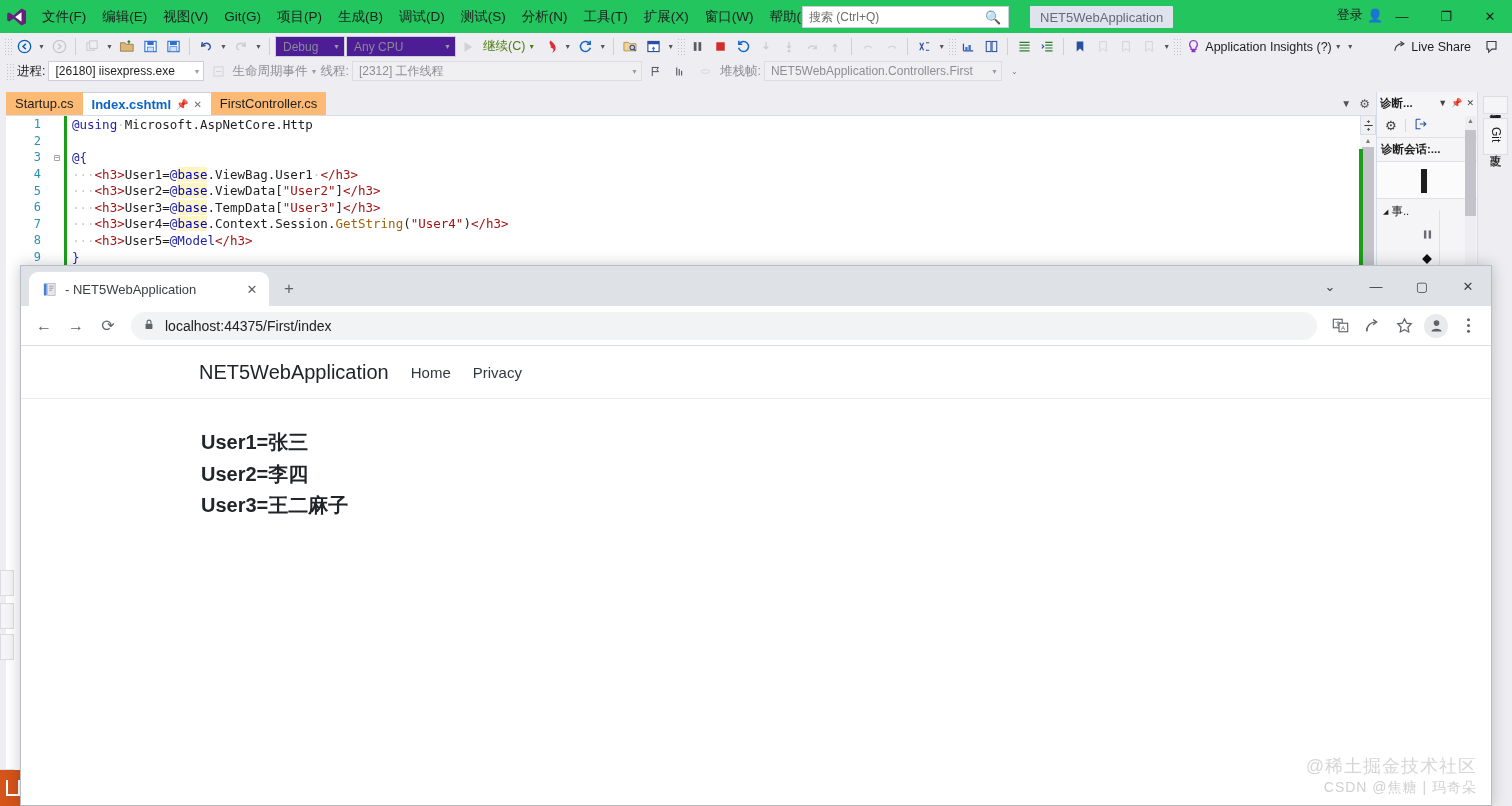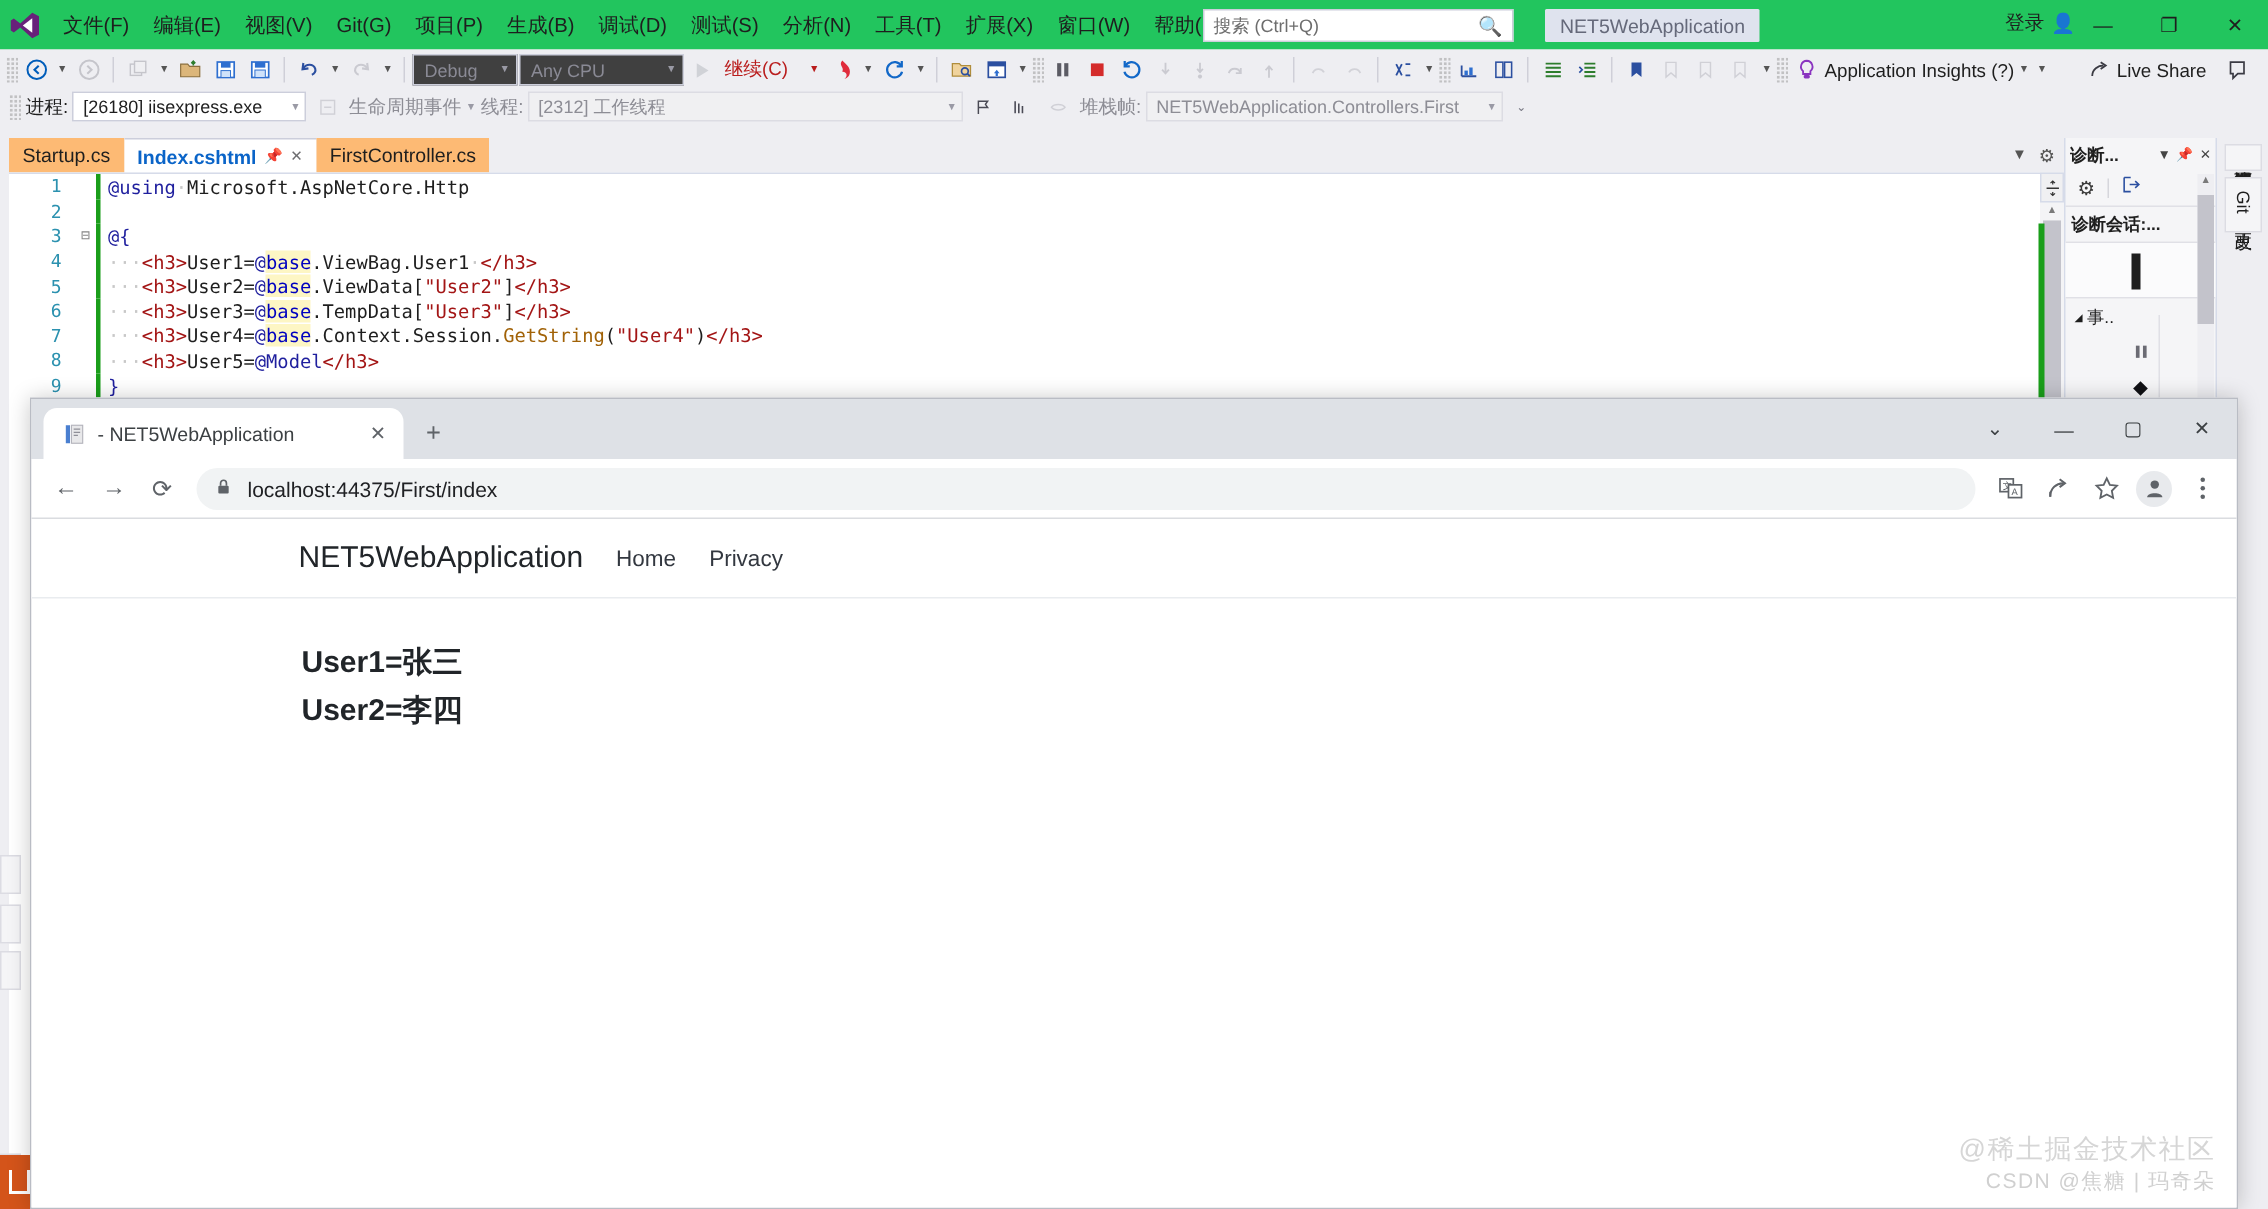--- a/index.html
+++ b/index.html
@@ -55,27 +55,27 @@
   }
   .tb-grip { width: 8px; height: 17px; opacity: .45;
     background-image: radial-gradient(#8a8a8a 40%, transparent 41%);
     background-size: 3px 3px; }
   .tb-btn { width: 22px; height: 22px; display: flex; align-items: center; justify-content: center;
             font-size: 13px; color: #1e1e1e; }
   .tb-btn.dim { opacity: .35; }
   .tb-arrow { width: 11px; height: 22px; display: flex; align-items: center; justify-content: center;
               font-size: 7px; color: #555; }
   .tb-sep { width: 1px; height: 17px; background: #cfcfd8; margin: 0 4px; }
-  .tb-combo { height: 21px; border: 1px solid #cccedb; background: #404040; color: #8a8a95;
+  .tb-combo { height: 21px; border: 1px solid #cccedb; background: #4c1d95; color: #8a8a95;
               font-size: 12px; display: flex; align-items: center; padding: 0 4px 0 7px;
               justify-content: space-between; }
   .tb-combo .cv { white-space: nowrap; overflow: hidden; }
   .tb-combo .ca { font-size: 7px; color: #9a9aa5; margin-left: 6px; }
-  .tb-txtbtn { display: flex; align-items: center; gap: 14px; font-size: 12.5px;
-               color: #b91c1c; padding: 0 3px; height: 22px; }
+  .tb-txtbtn { display: flex; align-items: center; gap: 3px; font-size: 12.5px;
+               color: #4d7c0f; padding: 0 3px; height: 22px; }
   .tb-label { font-size: 12.5px; color: #1e1e1e; }
 
   
   .vs-debugbar {
     position: absolute; top: 58px; left: 0; right: 0; height: 26px;
     background: #eeeef2; display: flex; align-items: center; gap: 3px; padding-left: 6px;
   }
   .db-label { font-size: 12.5px; color: #1e1e1e; white-space: nowrap; }
   .db-label.dim { color: #8d8d95; }
   .db-combo { height: 20px; border: 1px solid #cccedb; background: #ffffff; font-size: 12px;
@@ -771,20 +771,21 @@
 
     <div class="br-page">
       <div class="site-nav">
         <span class="site-brand">NET5WebApplication</span>
         <span class="site-link">Home</span>
         <span class="site-link">Privacy</span>
       </div>
       <div class="site-body" id="users-container">
           <div class="user-row">User1=张三</div>
           <div class="user-row">User2=李四</div>
+          <div class="user-row">User3=王二麻子</div>
         </div>
 
       <div class="wm">
         <div class="l1">@稀土掘金技术社区</div>
         <div class="l2">CSDN @焦糖 | 玛奇朵</div>
       </div>
     </div>
   </div>
 </div>
 

